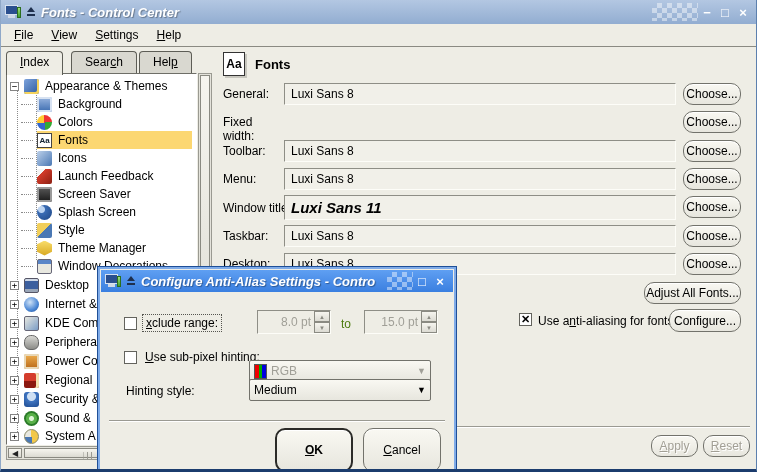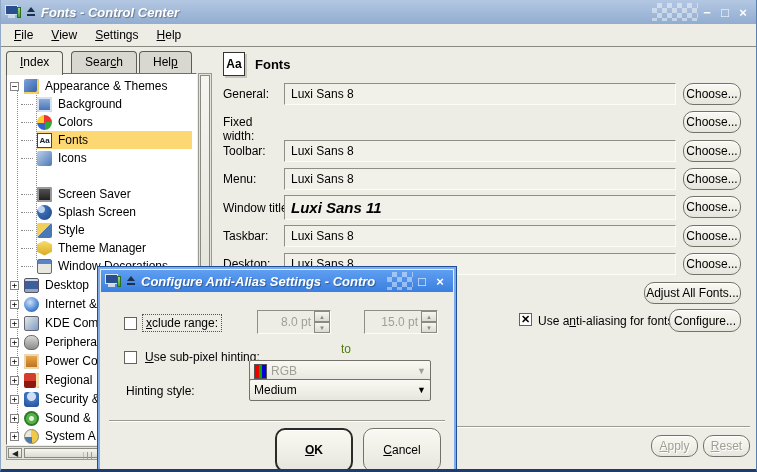--- a/index.html
+++ b/index.html
@@ -111,21 +111,21 @@
     font-size:6px; color:#8a8a82; display:flex; align-items:center; justify-content:center; }
   .combo { position:absolute; width:182px; height:22px; background:linear-gradient(#f9f8f2,#e7e6de);
     border:1px solid #72726b; border-radius:2px; display:flex; align-items:center; padding:0 4px; }
   .combo .arrow { margin-left:auto; font-size:9px; }
   .combo.disabled { color:#a09f97; }
   .combo.disabled .arrow { color:#a09f97; }
   .rgbicon { width:13px; height:15px; margin-right:4px; border:1px solid #555;
     background:linear-gradient(90deg,#e00 0 33%,#0a0 33% 66%,#00d 66%); }
   .dbtn { position:absolute; width:78px; height:44px; }
   .dbtn.default { border:2px solid #2b2b28; }
-  .gray { color:#4d7c0f;margin-top:25px; }
+  .gray { color:#4d7c0f; }
   .txt { white-space:nowrap; }
 </style>
 </head>
 <body>
 
 <div id="screen">
 
   <div class="titlebar">
     <div class="appicon">
         <div class="scr"></div>
@@ -177,20 +177,26 @@
     <div class="trow child sel" style="top:57px;">
       <span class="rowbody">
           <span class="ti i-fonts">Aa</span>
           <span class="tlabel">Fonts</span>
         </span>
     </div>
     <div class="trow child" style="top:75px;">
       <span class="rowbody">
           <span class="ti i-icons"></span>
           <span class="tlabel">Icons</span>
+        </span>
+    </div>
+    <div class="trow child" style="top:93px;">
+      <span class="rowbody">
+          <span class="ti i-launch"></span>
+          <span class="tlabel">Launch Feedback</span>
         </span>
     </div>
     <div class="trow child" style="top:111px;">
       <span class="rowbody">
           <span class="ti i-screensaver"></span>
           <span class="tlabel">Screen Saver</span>
         </span>
     </div>
     <div class="trow child" style="top:129px;">
       <span class="rowbody">

